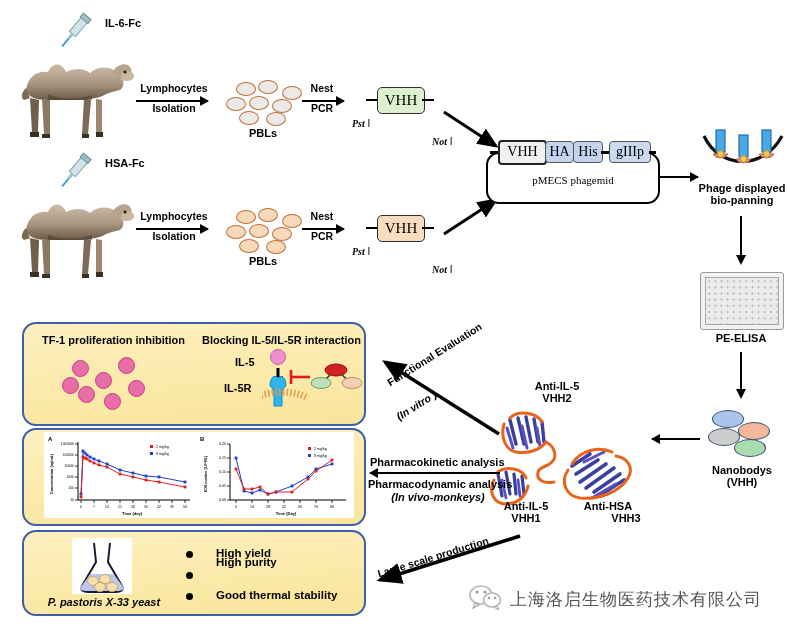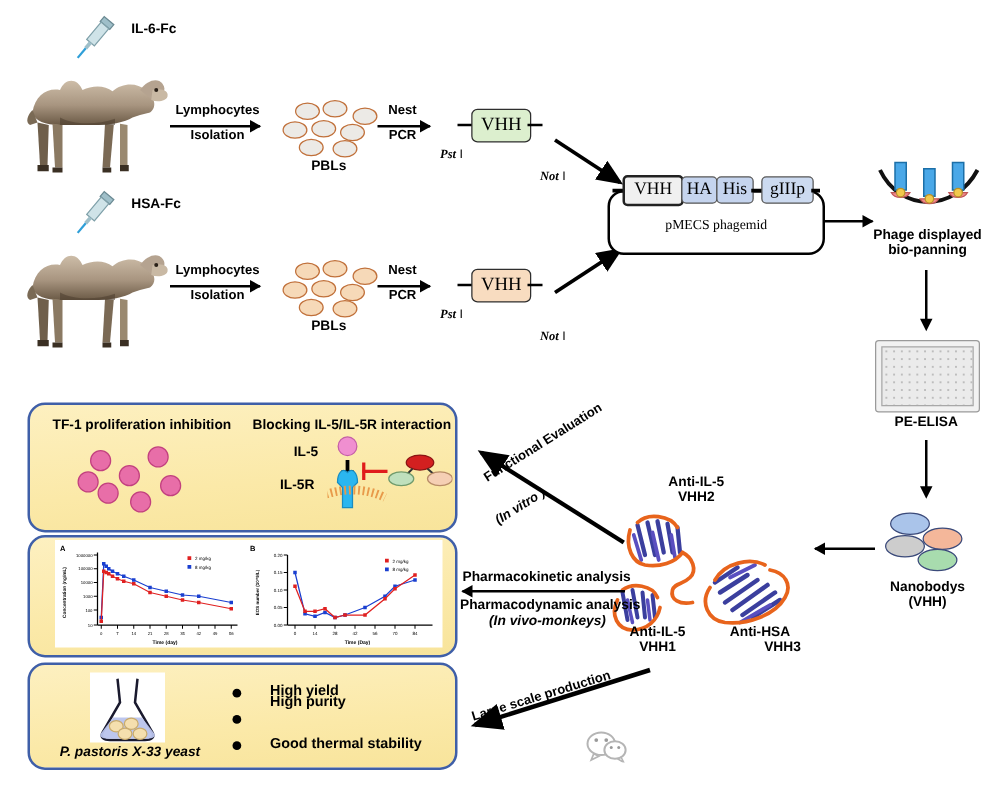--- a/index.html
+++ b/index.html
@@ -573,14 +573,15 @@
   <svg class="abs" style="left:468px;top:584px;" width="34" height="26">
     <ellipse cx="13" cy="11" rx="11" ry="9" fill="#fff" stroke="#b5b5b5" stroke-width="1.6"></ellipse>
     <path d="M7 19 L5 24 L11 21 z" fill="#fff" stroke="#b5b5b5" stroke-width="1.4"></path>
     <circle cx="9" cy="8" r="1.5" fill="#999"></circle>
       <circle cx="17" cy="8" r="1.5" fill="#999"></circle>
     <ellipse cx="24" cy="16" rx="8.5" ry="7" fill="#fff" stroke="#b5b5b5" stroke-width="1.6"></ellipse>
     <path d="M29 22 L31 26 L26 23 z" fill="#fff" stroke="#b5b5b5" stroke-width="1.3"></path>
     <circle cx="21" cy="14" r="1.2" fill="#999"></circle>
       <circle cx="27" cy="14" r="1.2" fill="#999"></circle>
   </svg>
+  <div class="footer" style="left:510px;top:588px;">上海洛启生物医药技术有限公司</div>
 
 </div>
 
 </body></html>

